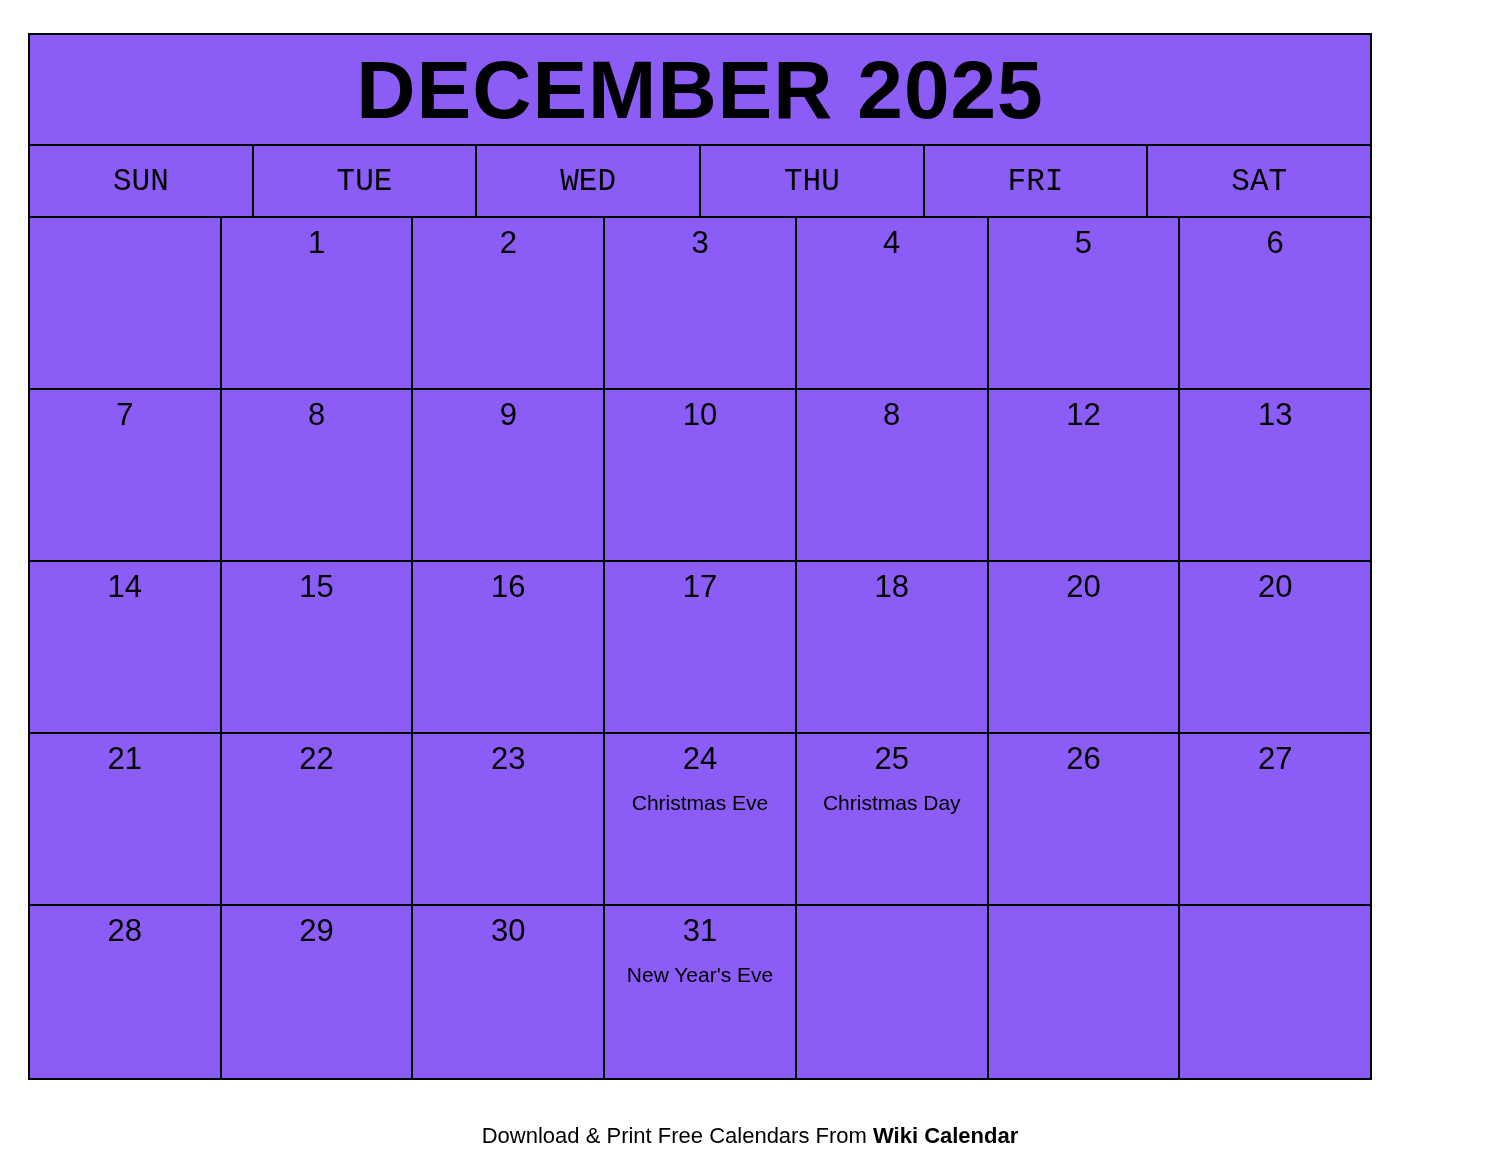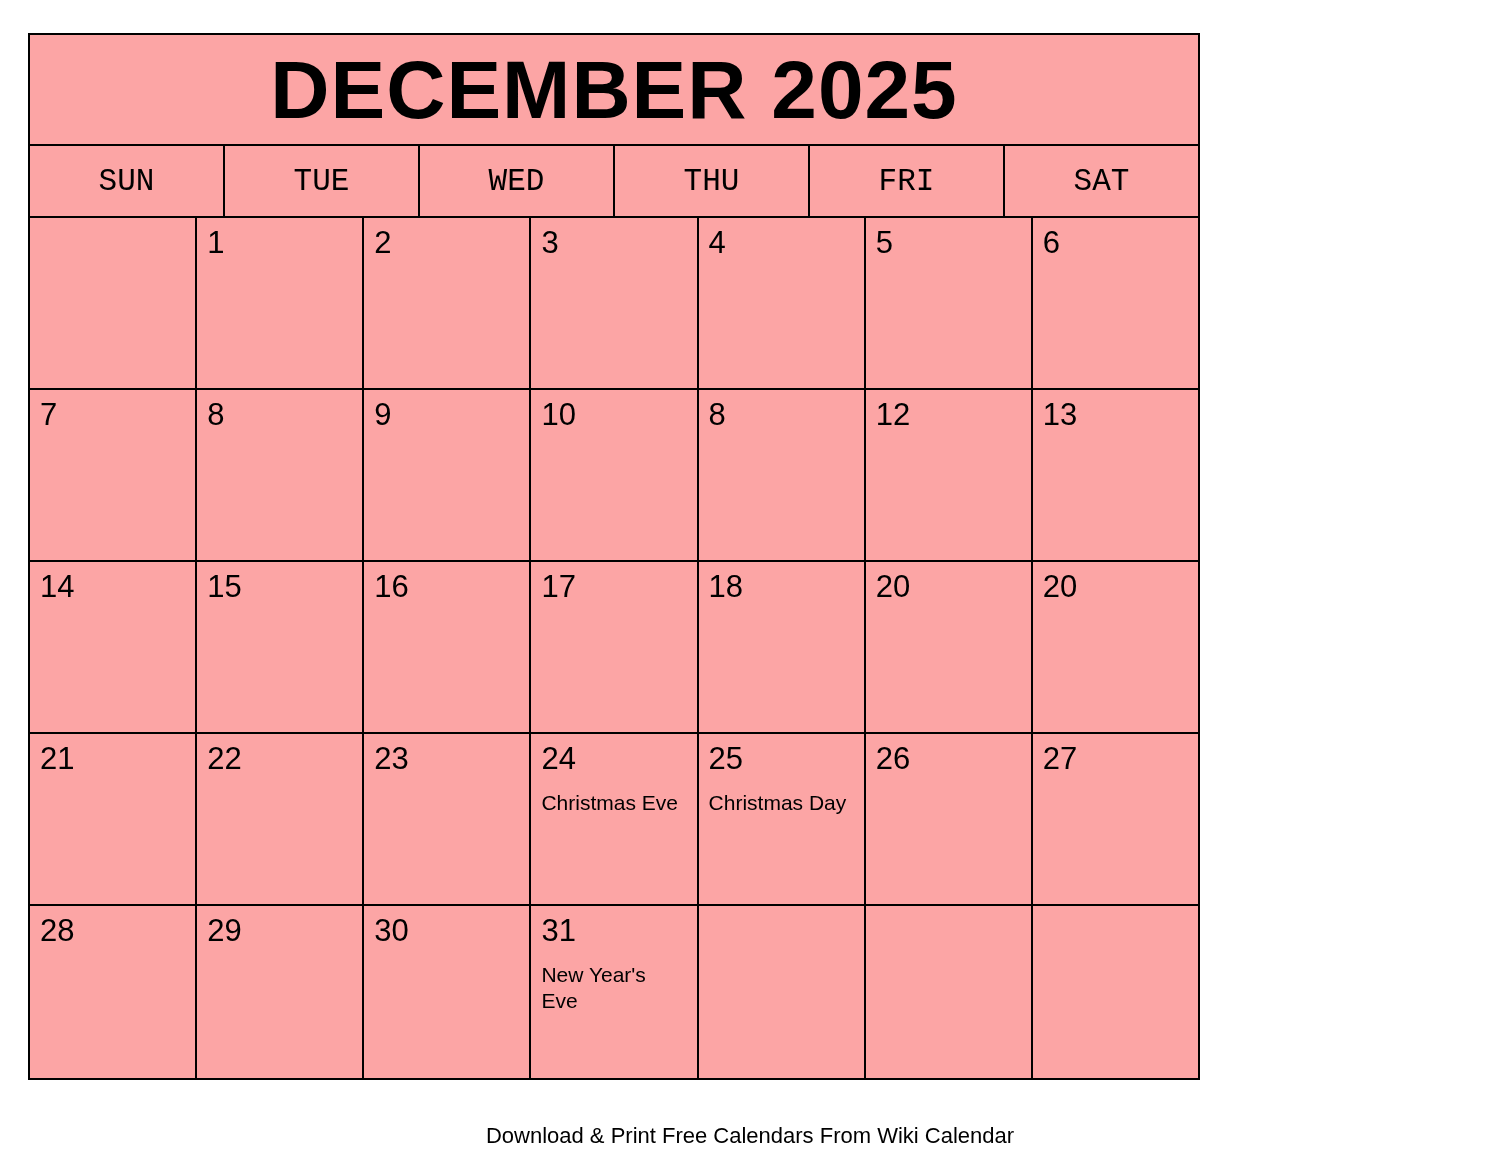--- a/index.html
+++ b/index.html
@@ -17,24 +17,25 @@
   .page {
     position: relative;
     width: 1500px;
     height: 1163px;
     box-sizing: border-box;
   }
   .calendar {
     position: absolute;
     left: 28px;
     top: 33px;
-    width: 1172px;
+    width: 1344px;
     border: 2px solid #000000;
     box-sizing: border-box;
-    background: #fca5a5;
+    background: #8b5cf6;
+    text-align: center;
   }
   .title-row {
     height: 111px;
     border-bottom: 2px solid #000000;
     display: flex;
     align-items: center;
     justify-content: center;
     box-sizing: border-box;
   }
   .title {
@@ -93,21 +94,21 @@
 
   .footer {
     position: absolute;
     left: 0;
     right: 0;
     bottom: 14px;
     text-align: center;
     font-size: 22px;
   }
   .footer .brand {
-    font-weight: normal;
+    font-weight: bold;
   }
 </style>
 </head>
 <body>
 
 <div class="page">
   <div class="calendar">
 
     <div class="title-row">
       <div class="title">DECEMBER 2025</div>

